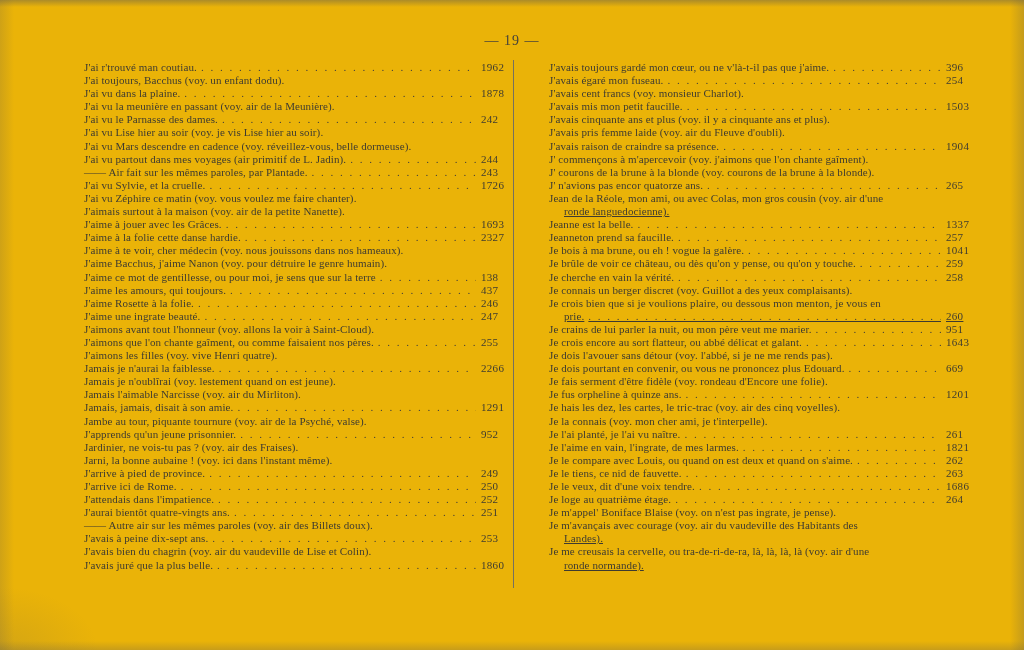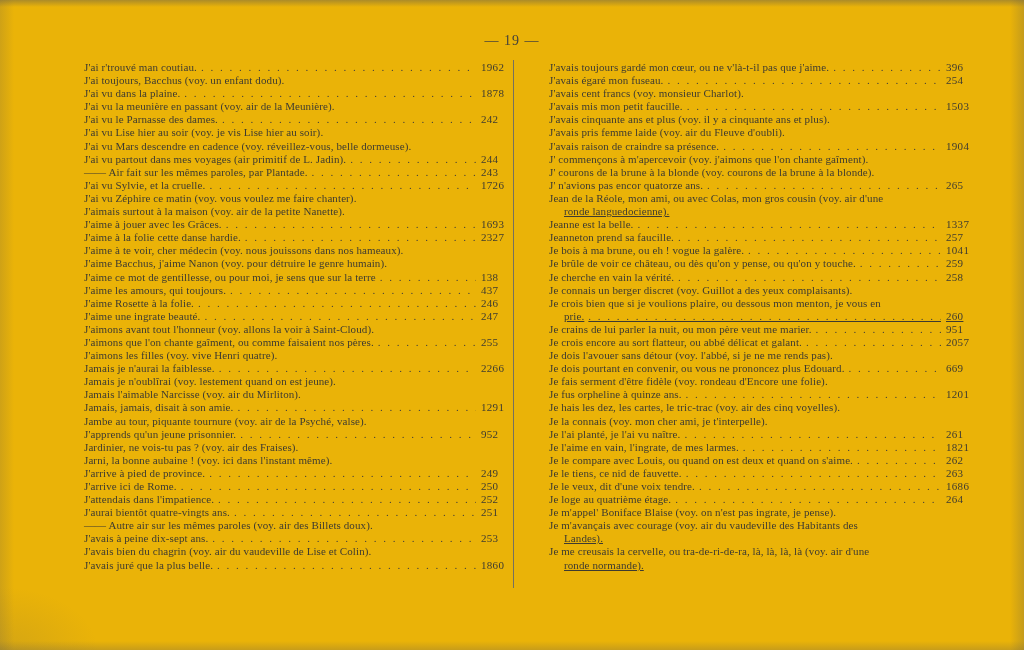--- a/index.html
+++ b/index.html
@@ -324,21 +324,21 @@
     <span class="n">260</span>
   </div>
       <div class="entry">
     <span class="t">Je crains de lui parler la nuit, ou mon père veut me marier.</span>
     <span class="leader"></span>
     <span class="n">951</span>
   </div>
       <div class="entry">
     <span class="t">Je crois encore au sort flatteur, ou abbé délicat et galant.</span>
     <span class="leader"></span>
-    <span class="n">2057</span>
+    <span class="n">1643</span>
   </div>
       <div class="entry">
     <span class="t">Je dois l'avouer sans détour (voy. l'abbé, si je ne me rends pas).</span>
 
   </div>
       <div class="entry">
     <span class="t">Je dois pourtant en convenir, ou vous ne prononcez plus Edouard.</span>
     <span class="leader"></span>
     <span class="n">669</span>
   </div>

